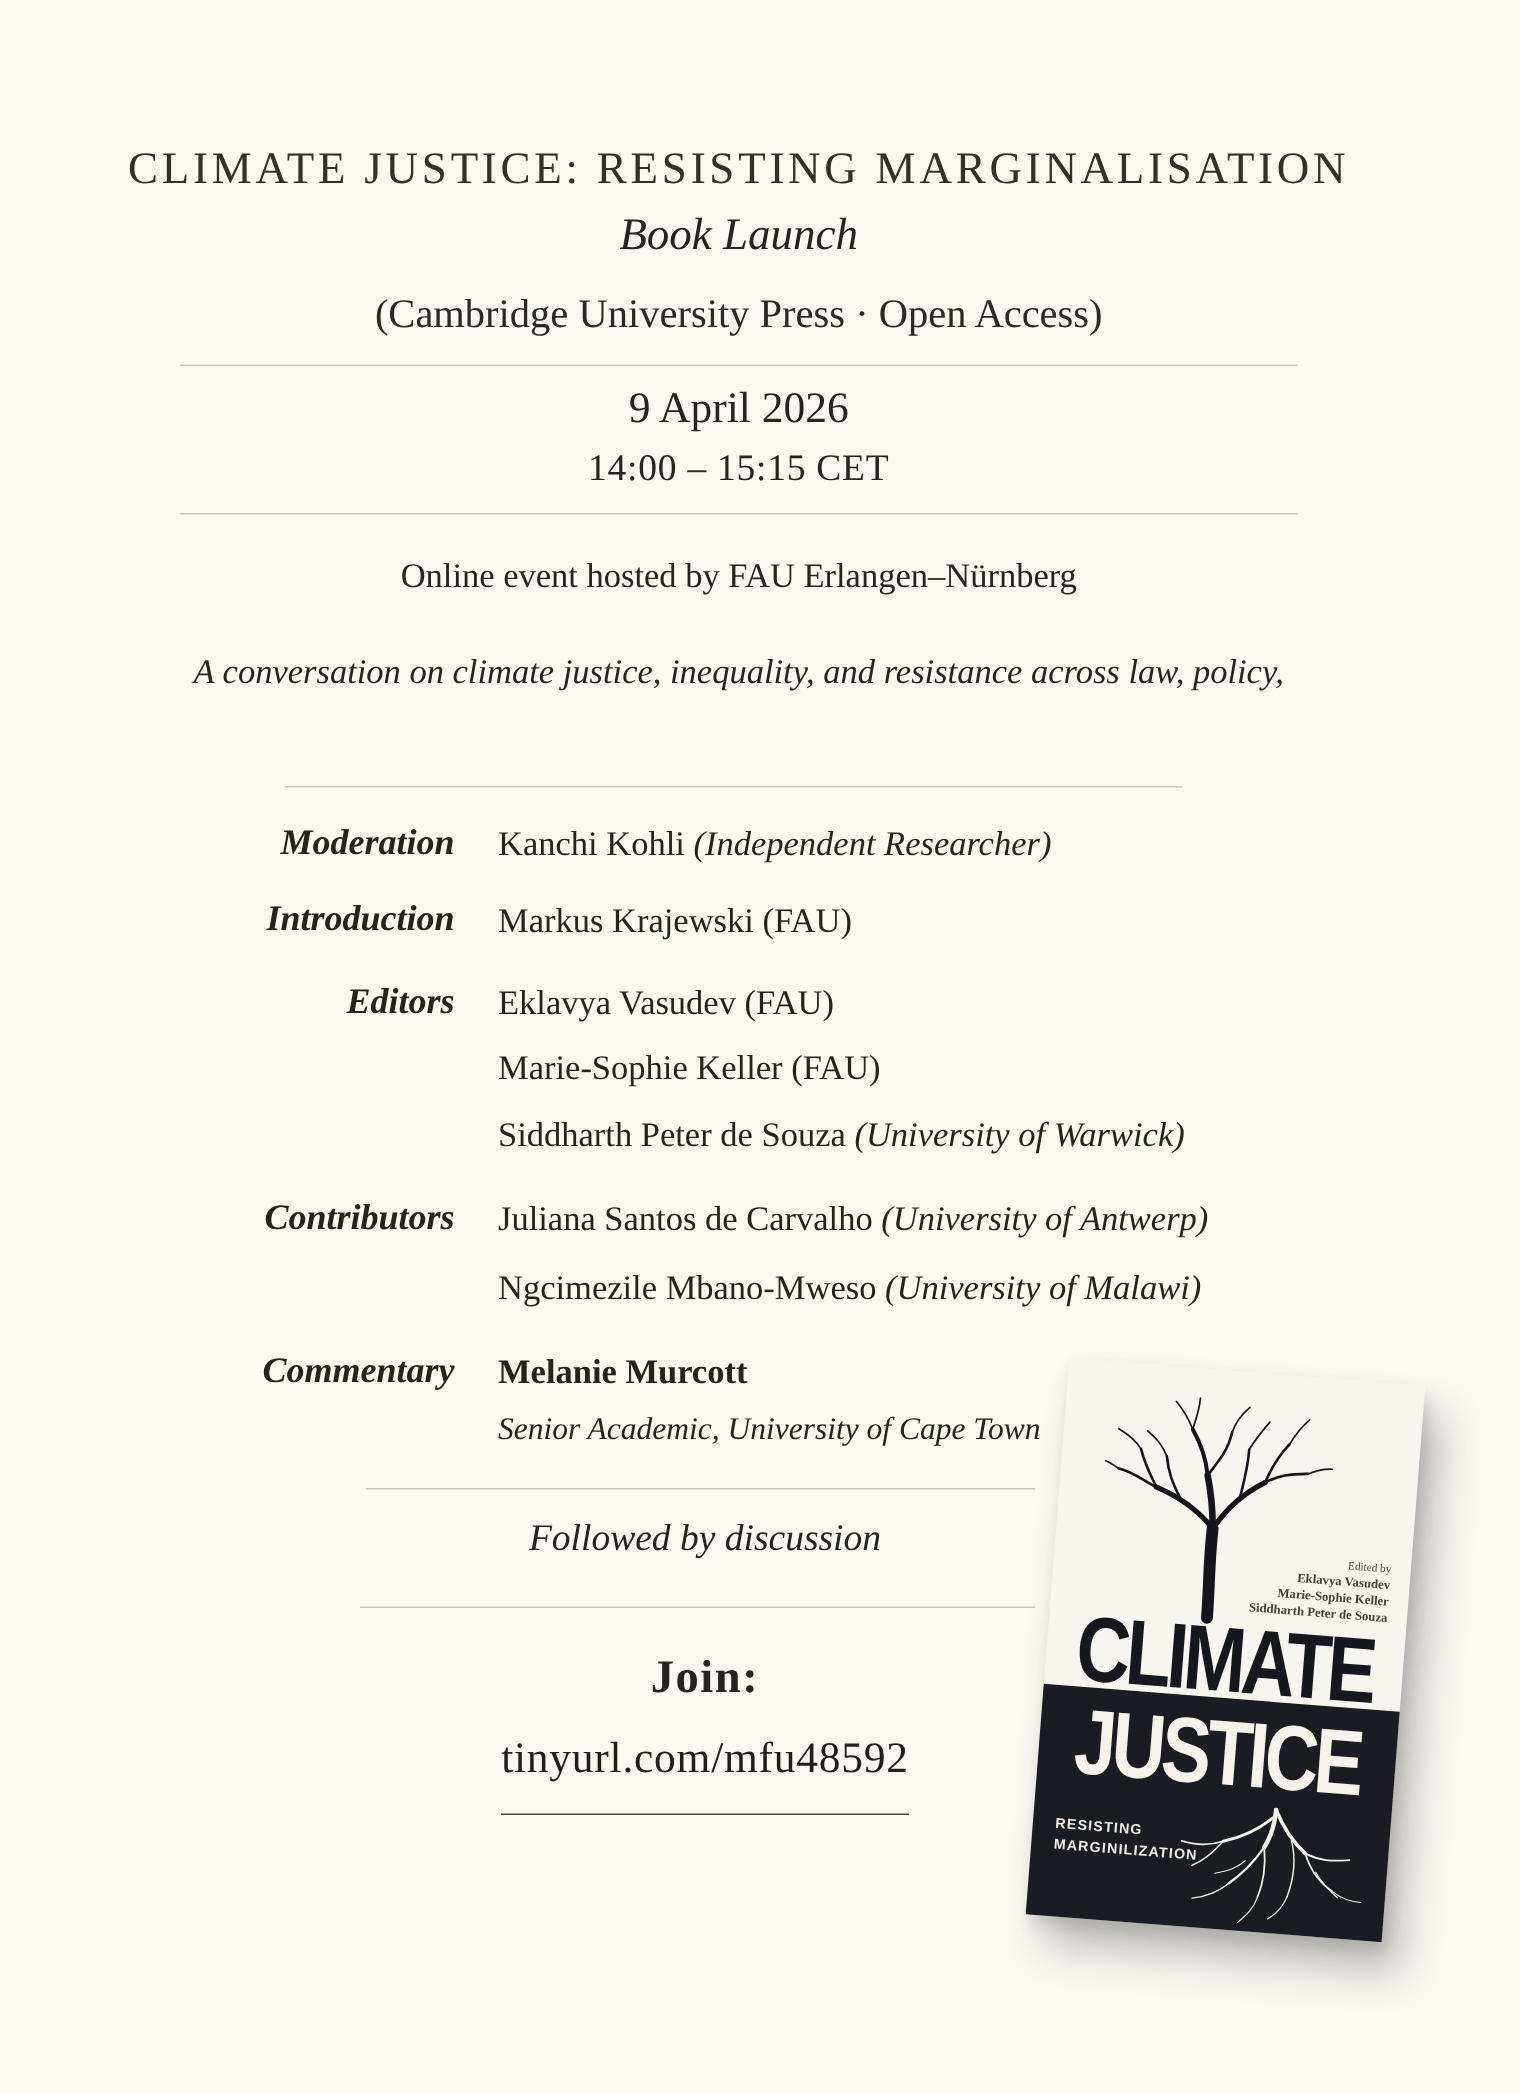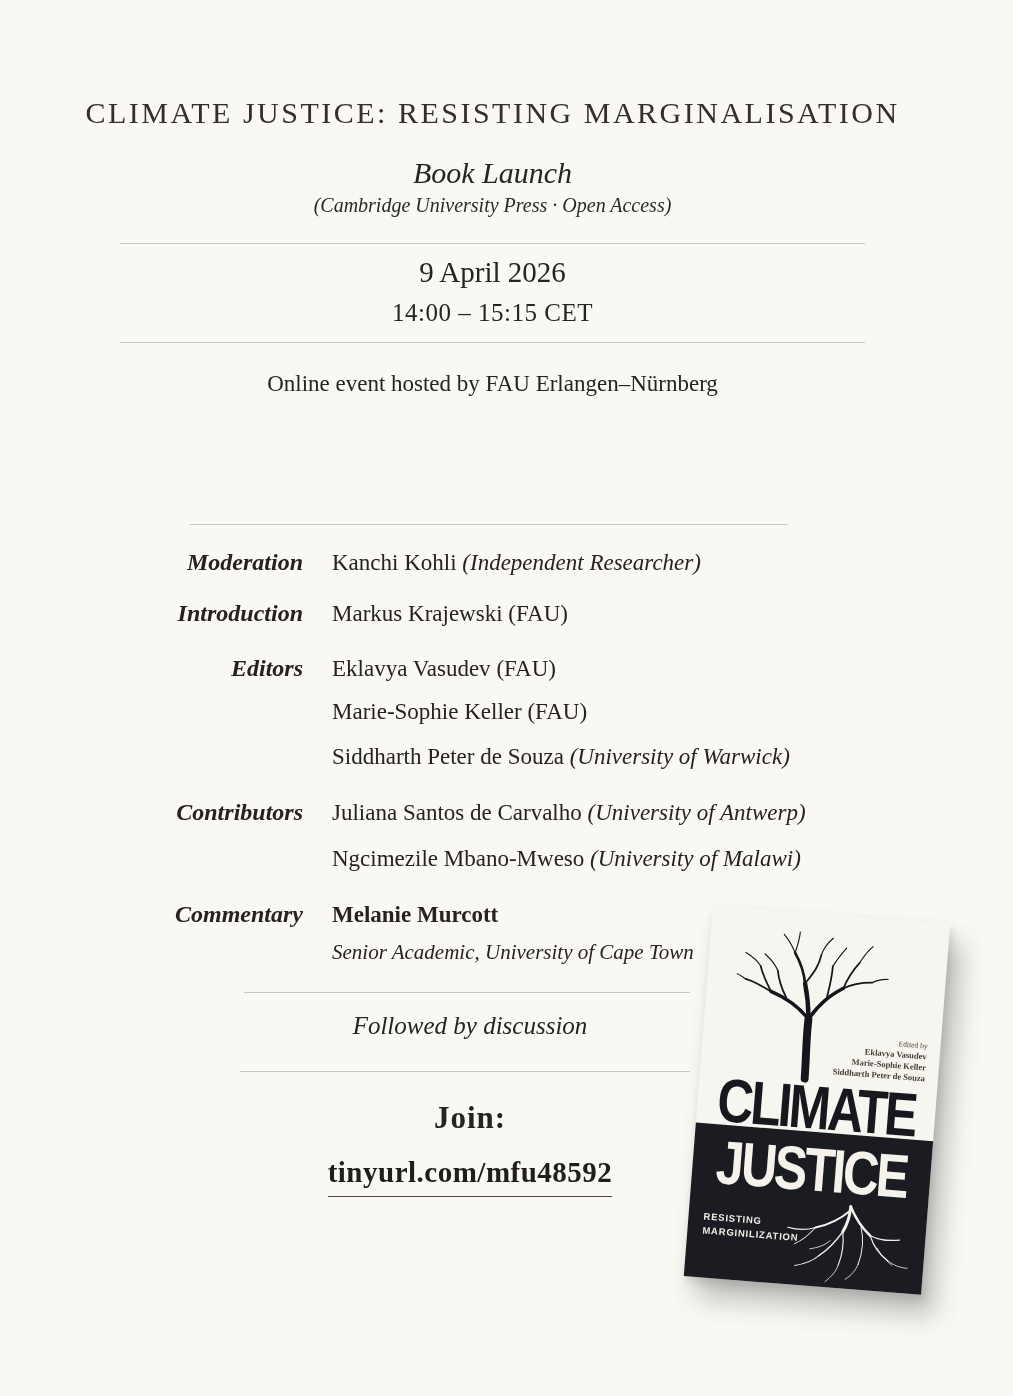--- a/index.html
+++ b/index.html
@@ -8,44 +8,44 @@
     background:#f9f8f3;
     font-family:"Liberation Serif","DejaVu Serif",serif;
     color:#262420;
     position:relative;
     overflow:hidden;
   }
   .col{position:absolute;left:0;width:985px;text-align:center;}
   .rule{position:absolute;height:1px;background:#c9c7c1;}
 
   .title{font-size:30px;letter-spacing:2.5px;color:#332f2a;font-weight:400;}
-  .subtitle{font-size:30px;font-style:italic;margin-top:16px;}
-  .pubs{font-size:20px;font-style:italic;color:#2b2925;}
+  .subtitle{font-size:30px;font-style:italic;}
+  .pubs{font-size:27px;color:#2b2925;}
   .date{font-size:29px;}
   .time{font-size:25px;letter-spacing:0.5px;}
   .host{font-size:23px;}
   .desc{font-size:23px;font-style:italic;line-height:34px;}
 
   .plabel{
     position:absolute;left:0;width:303px;text-align:right;
     font-size:24px;font-style:italic;font-weight:600;color:#26231f;
   }
   .pvalue{
     position:absolute;left:332px;width:600px;text-align:left;
     font-size:23px;color:#26231f;
   }
   .aff-i{font-style:italic;}
   .name-strong{font-weight:700;}
   .prole{font-style:italic;font-size:21px;}
 
   .followed{font-size:25px;font-style:italic;}
   .joinlbl{font-size:31px;font-weight:700;letter-spacing:1px;}
   .joinurl{
-    font-size:29px;font-weight:700;letter-spacing:0.5px;color:#201e1a;
-    text-decoration:none;border-bottom:1.5px solid #4a4742;padding-bottom:7px;
+    font-size:29px;font-weight:400;letter-spacing:0.5px;color:#201e1a;
+    text-decoration:none;border-bottom:1.5px solid #4a4742;padding-bottom:20px;
     display:inline-block;
   }
 
   
   .book{
     position:absolute;left:698px;top:914px;width:238px;height:372px;
     background:#f7f5ef;
     transform:rotate(4.5deg);
     box-shadow:14px 20px 26px rgba(60,60,64,.30), 3px 6px 10px rgba(60,60,64,.16);
   }
@@ -90,20 +90,21 @@
 
 <div class="col date" style="top:256px">9 April 2026</div>
 
 <div class="col time" style="top:299px">14:00 – 15:15 CET</div>
 
 <div class="rule" style="top:342px;left:120px;width:745px"></div>
 
 <div class="col host" style="top:371px">Online event hosted by FAU Erlangen–Nürnberg</div>
 
 <div class="col desc" style="top:431px">
+  <span style="display:block">A conversation on climate justice, inequality, and resistance across law, policy,</span>
 </div>
 
 <div class="rule" style="top:524px;left:190px;width:598px"></div>
 
 <div class="plabel" style="top:549px">Moderation</div>
 <div class="pvalue" style="top:550px">
   <span>Kanchi Kohli</span>
   <span class="aff-i">(Independent Researcher)</span>
 </div>
 

